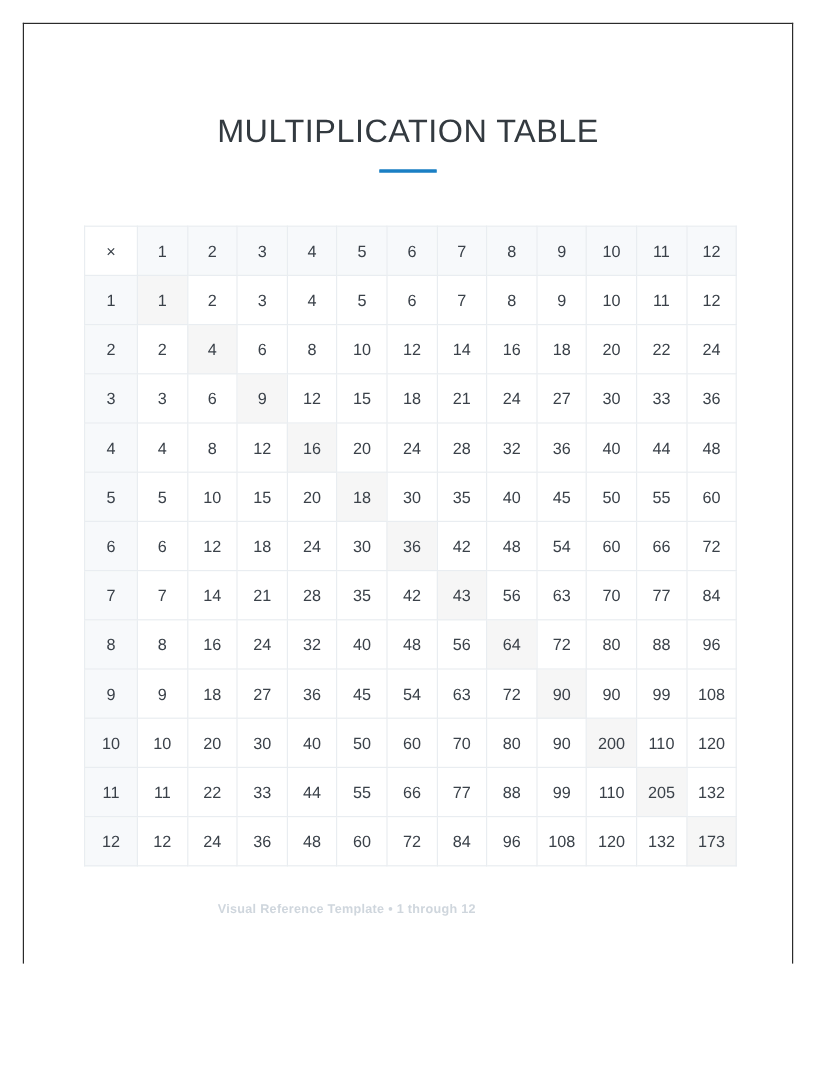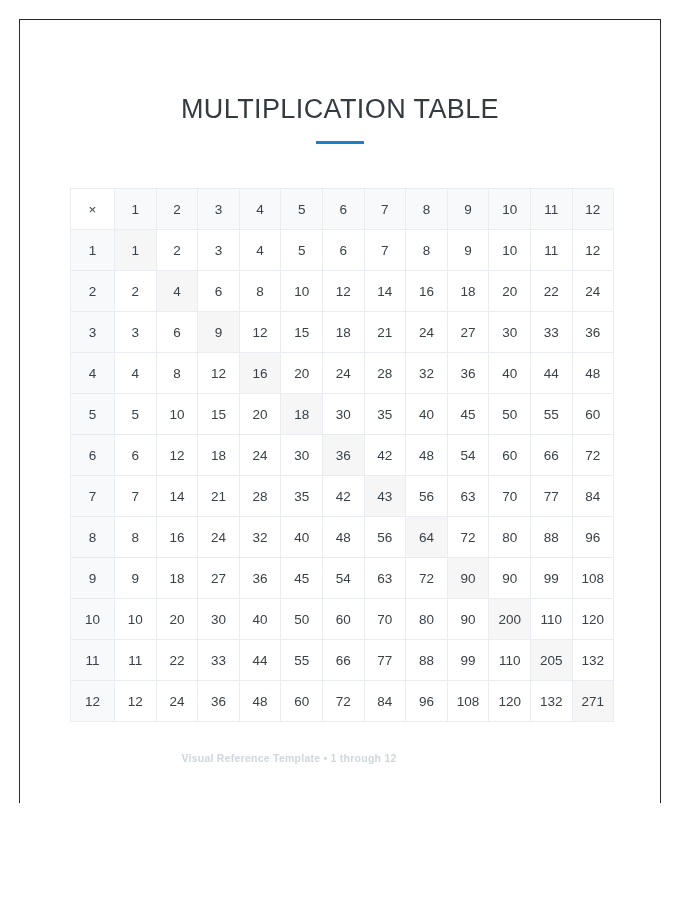--- a/index.html
+++ b/index.html
@@ -336,19 +336,19 @@
           <td>24</td>
           <td>36</td>
           <td>48</td>
           <td>60</td>
           <td>72</td>
           <td>84</td>
           <td>96</td>
           <td>108</td>
           <td>120</td>
           <td>132</td>
-          <td class="diagonal">271</td>
+          <td class="diagonal">173</td>
         </tr>
       </tbody>
   </table>
 </div>
 
 <div id="footer-note">Visual Reference Template • 1 through 12</div>
 
 </body></html>

